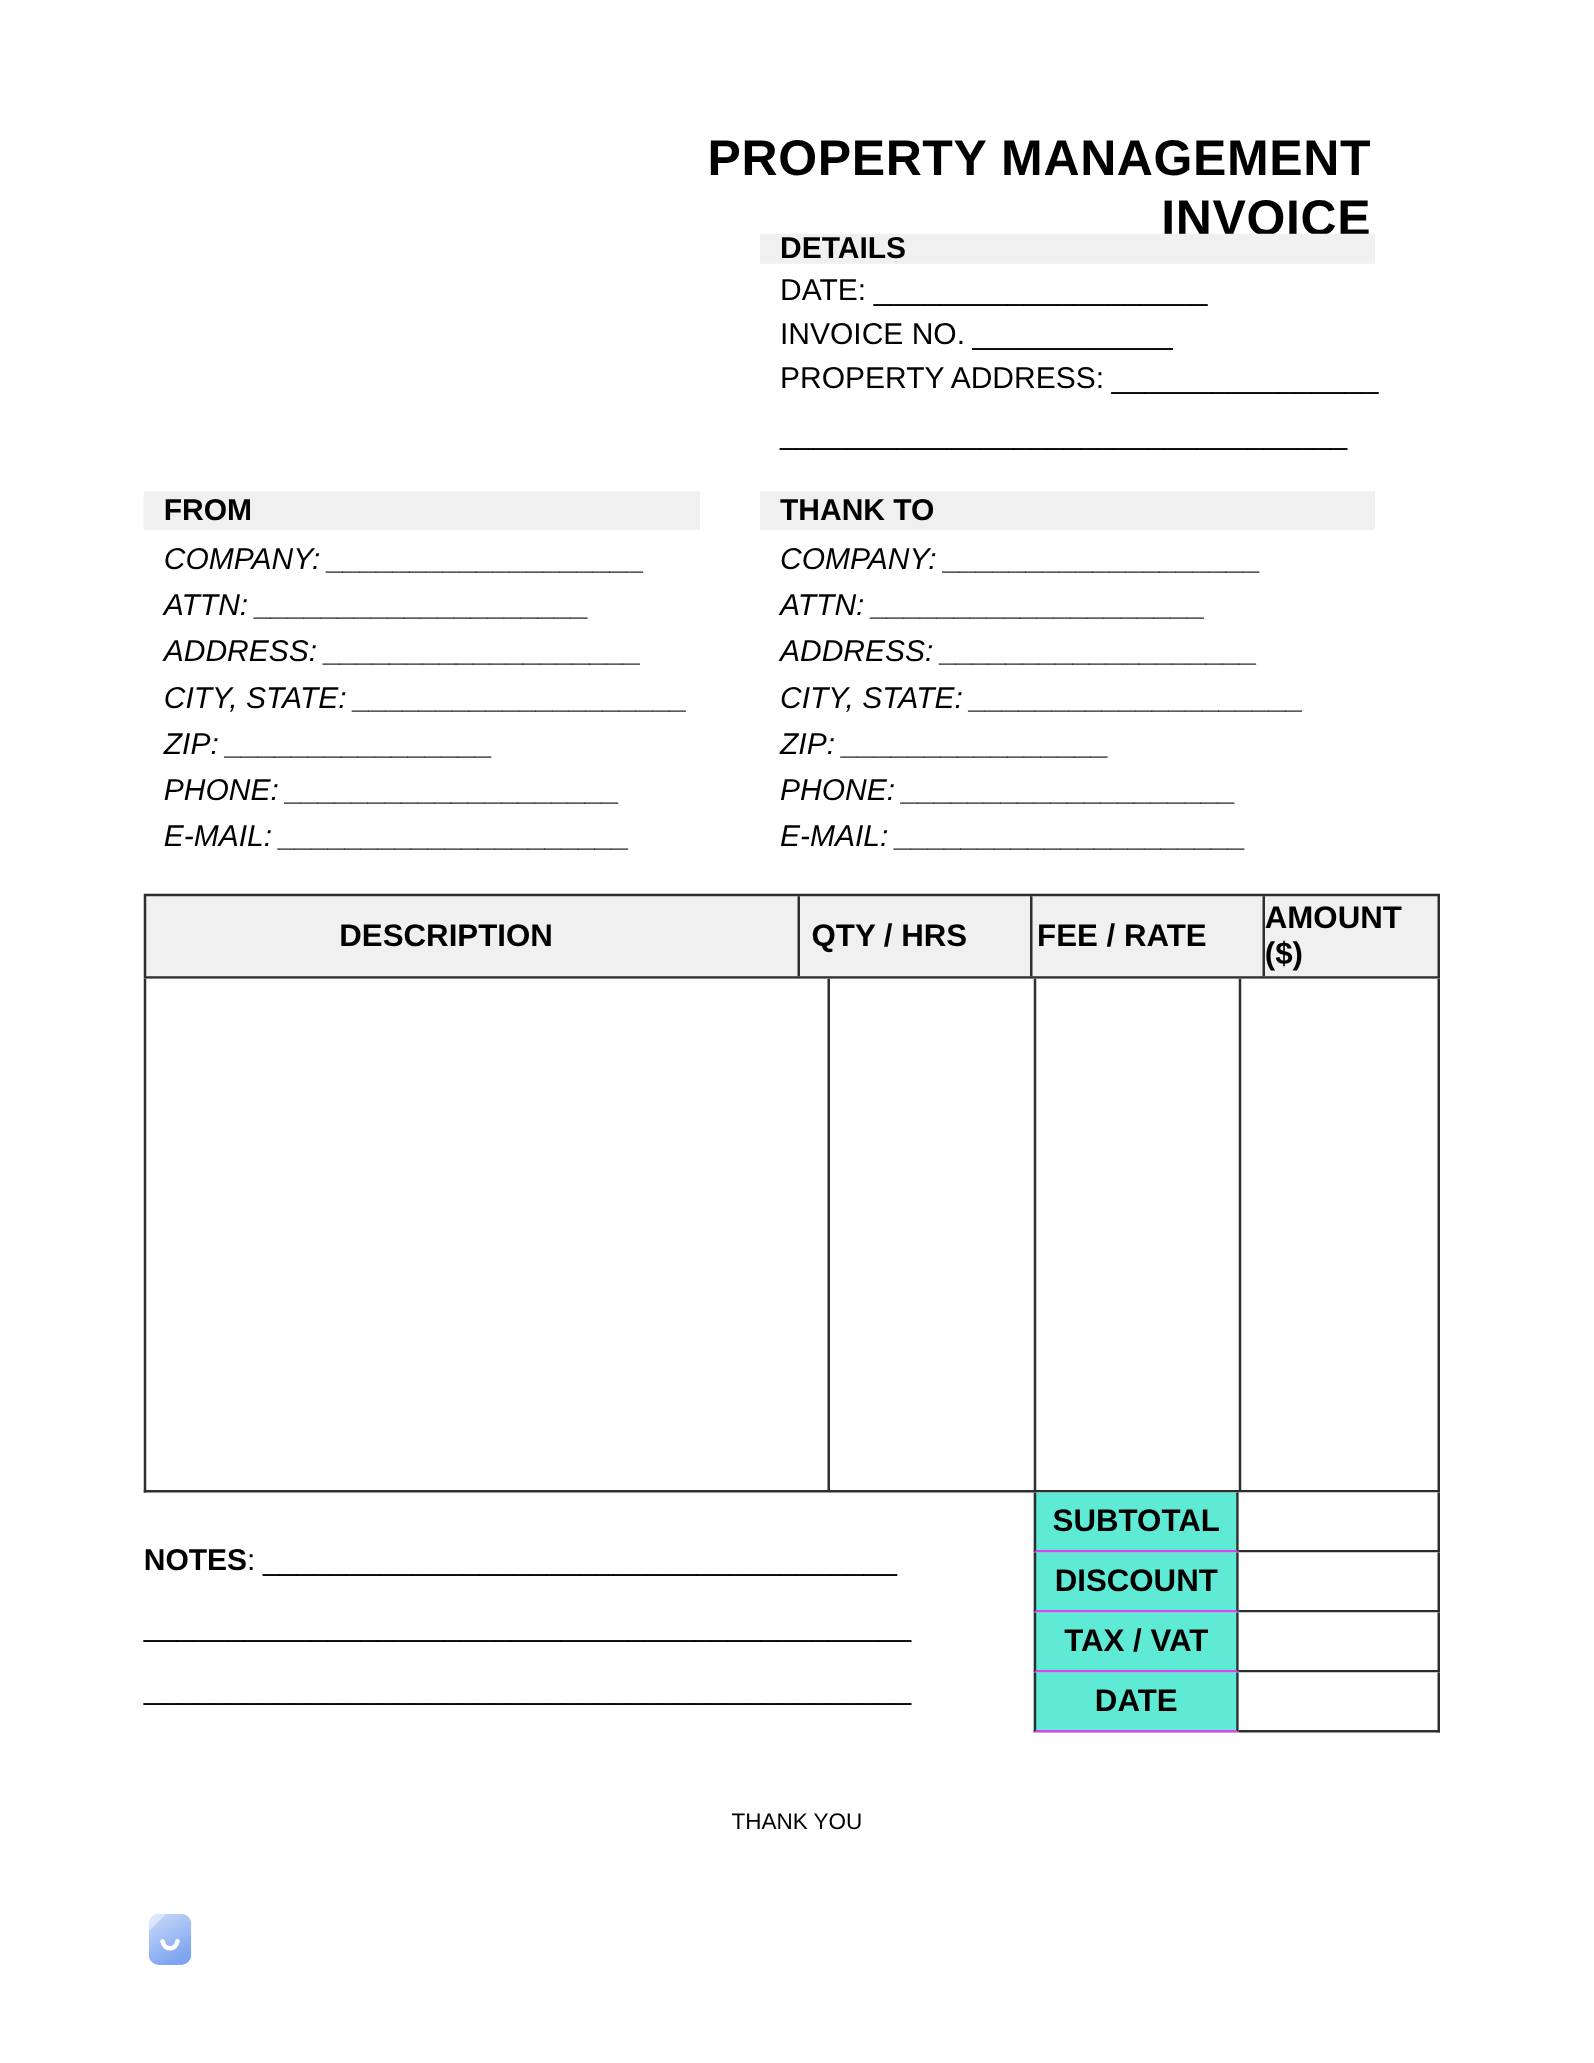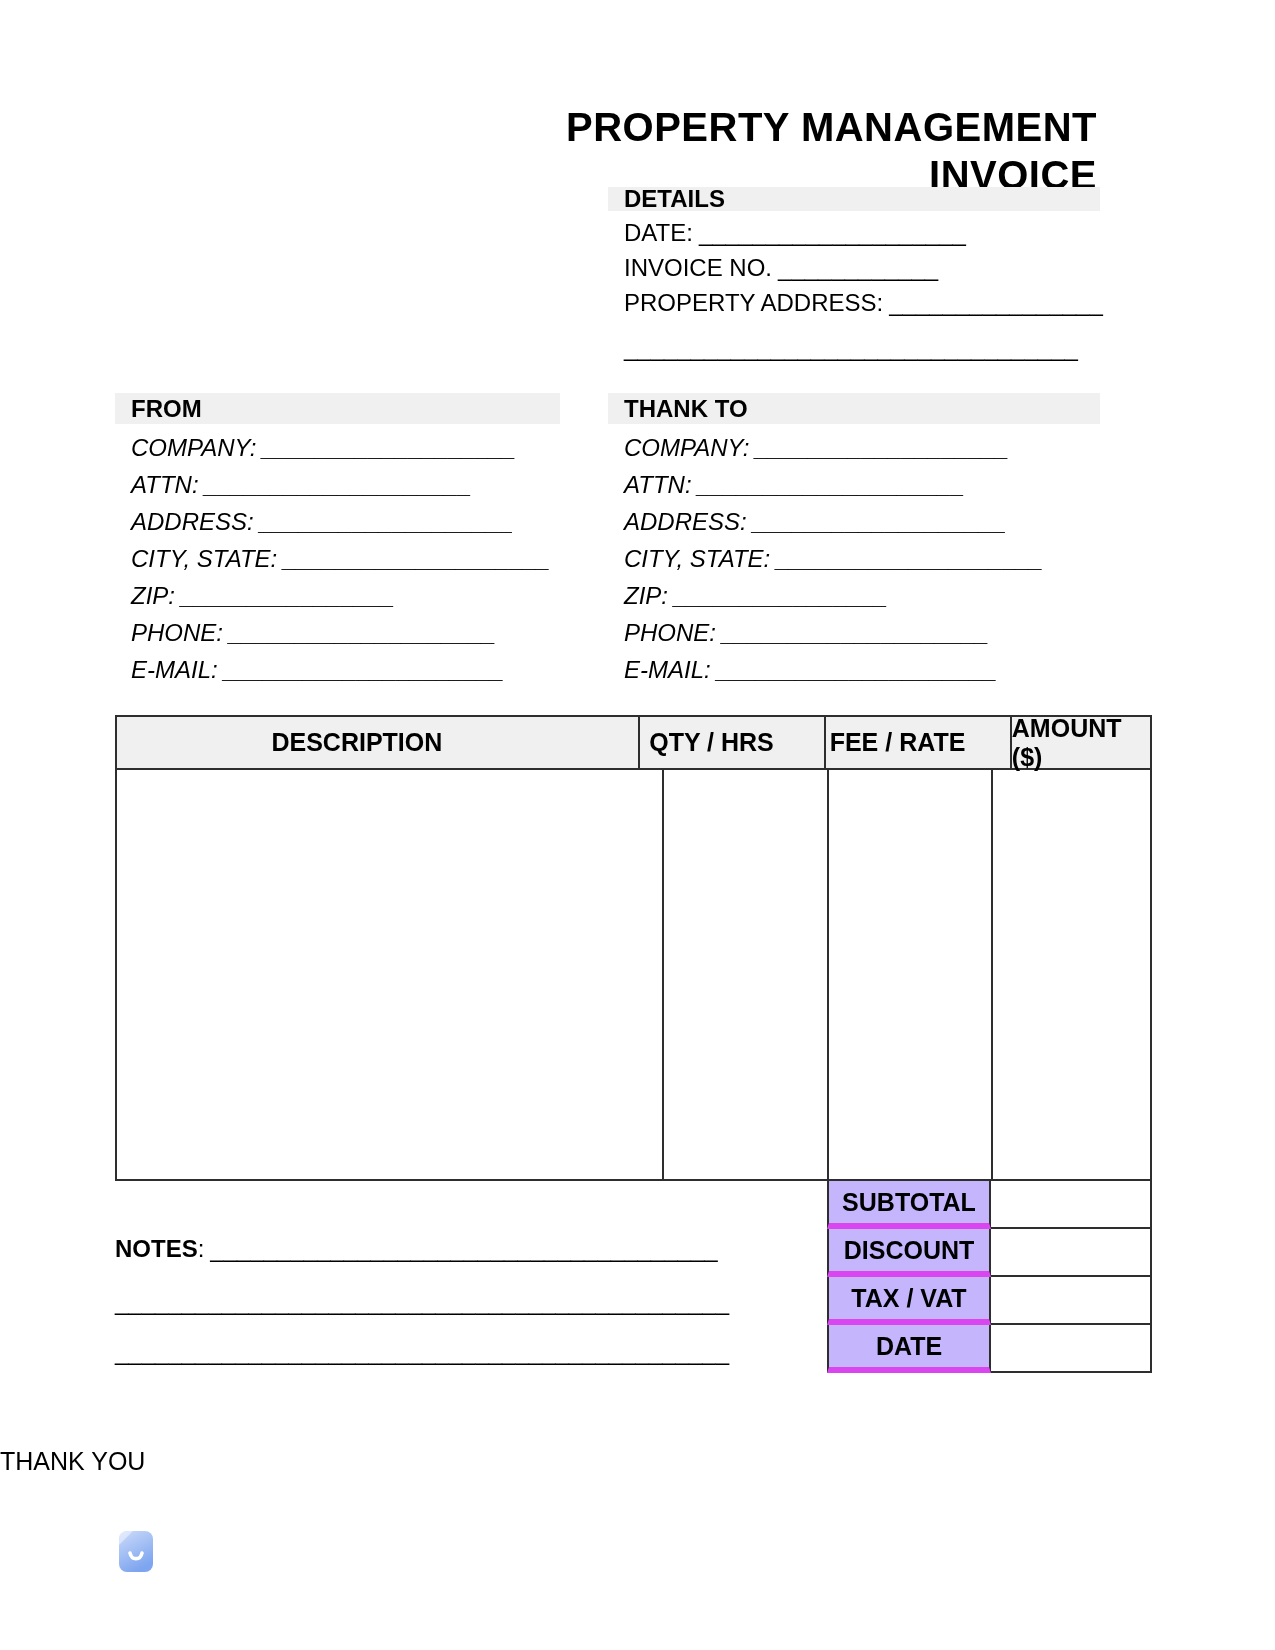--- a/index.html
+++ b/index.html
@@ -18,53 +18,53 @@
     background:#f0f0f0; font-weight:bold; height:24px;
     display:flex; align-items:center; padding-left:16px; box-sizing:border-box;
   }
   .sec-rows { padding-left:16px; }
   .field-row { white-space:nowrap; line-height:35px; }
   .party .field-row { line-height:37px;font-style:italic; }
   .blank { margin-left:6px; }
 
   
   .tbl-head {
-    display:flex; box-sizing:border-box; height:55px; width:1037px;
+    display:flex; box-sizing:border-box; height:68px; width:1037px;
     border:2px solid #2e2e2e; background:#f0f0f0;gap:41px;
   }
   .th {
     box-sizing:border-box; display:flex; align-items:center; justify-content:center;
     font-weight:bold; font-size:25px;
   }
   .th + .th { border-left:2px solid #2e2e2e; }
   .tbl-body {
     display:flex; box-sizing:border-box; height:411px; width:1037px;
     border:2px solid #2e2e2e; border-top:none; background:#ffffff;
   }
   .td { box-sizing:border-box; }
   .td + .td { border-left:2px solid #2e2e2e; }
   .w1 { width:545px; } .w2 { width:165px; } .w3 { width:164px; } .w4 { width:159px; }
 
   
   .t-row { display:flex; margin-left:712px; height:48px; }
   .t-label {
-    box-sizing:border-box; width:164px; background:#c4b5fd;
-    border-left:2px solid #2e2e2e; border-right:2px solid #2e2e2e; border-bottom:6px solid #d946ef;
+    box-sizing:border-box; width:164px; background:#5eead4;
+    border-left:2px solid #2e2e2e; border-right:2px solid #2e2e2e; border-bottom:2px solid #d946ef;
     display:flex; align-items:center; justify-content:center; font-weight:bold; font-size:25px;
   }
   .t-value {
     box-sizing:border-box; width:161px; background:#ffffff;
     border-right:2px solid #2e2e2e; border-bottom:2px solid #2e2e2e;
   }
 
   
   .notes-line { white-space:nowrap; line-height:34px; }
   .bold { font-weight:bold; }
 
-  .thank-you { left:0; right:0; text-align:left; font-size:25px; }
+  .thank-you { left:0; right:0; text-align:center; font-size:18px; }
 </style>
 </head>
 <body>
 
 <div class="page">
 
   <div class="abs doc-title" style="top:55px; right:178px;margin-top:48px;">
     <div>PROPERTY MANAGEMENT</div>
     <div>INVOICE</div>
   </div>

